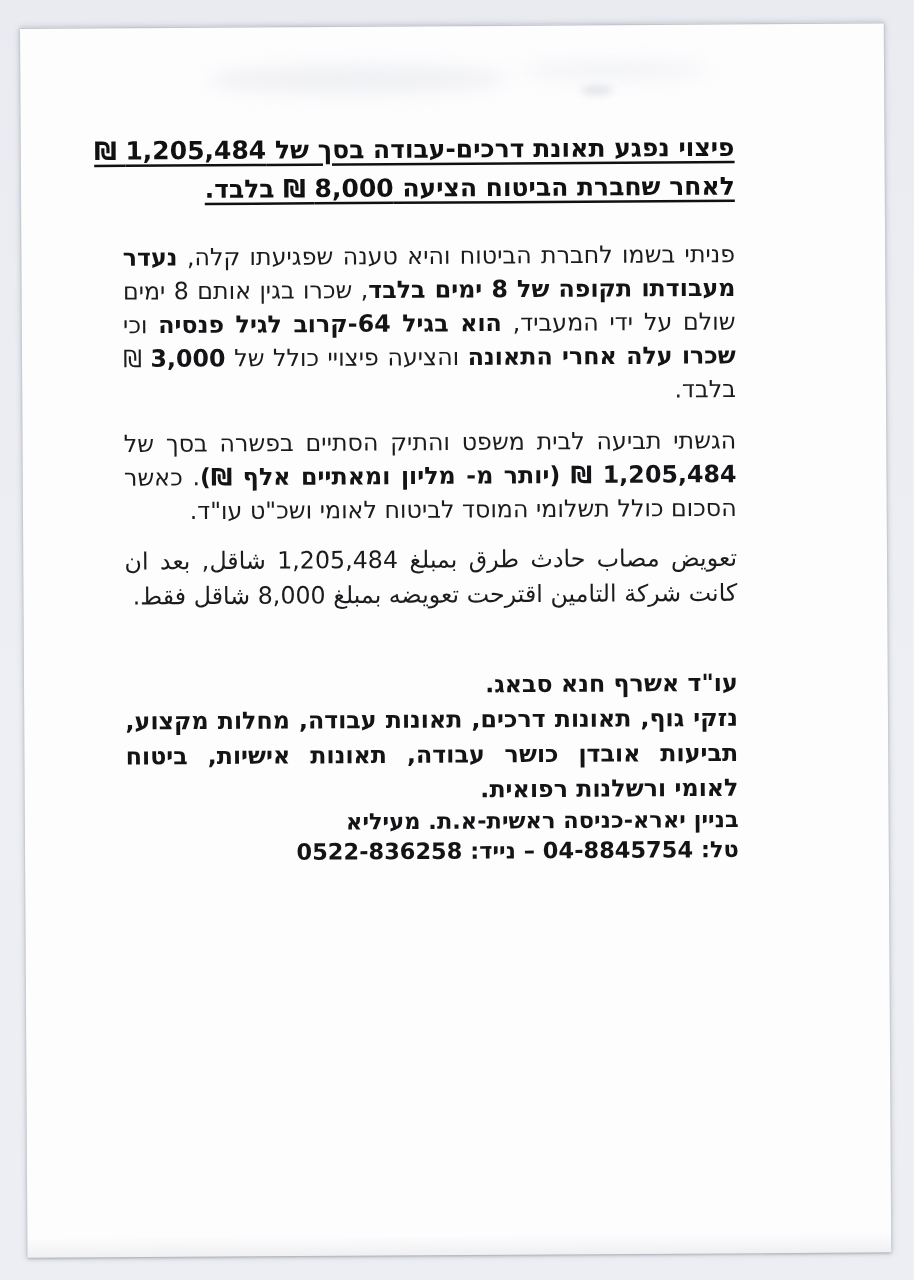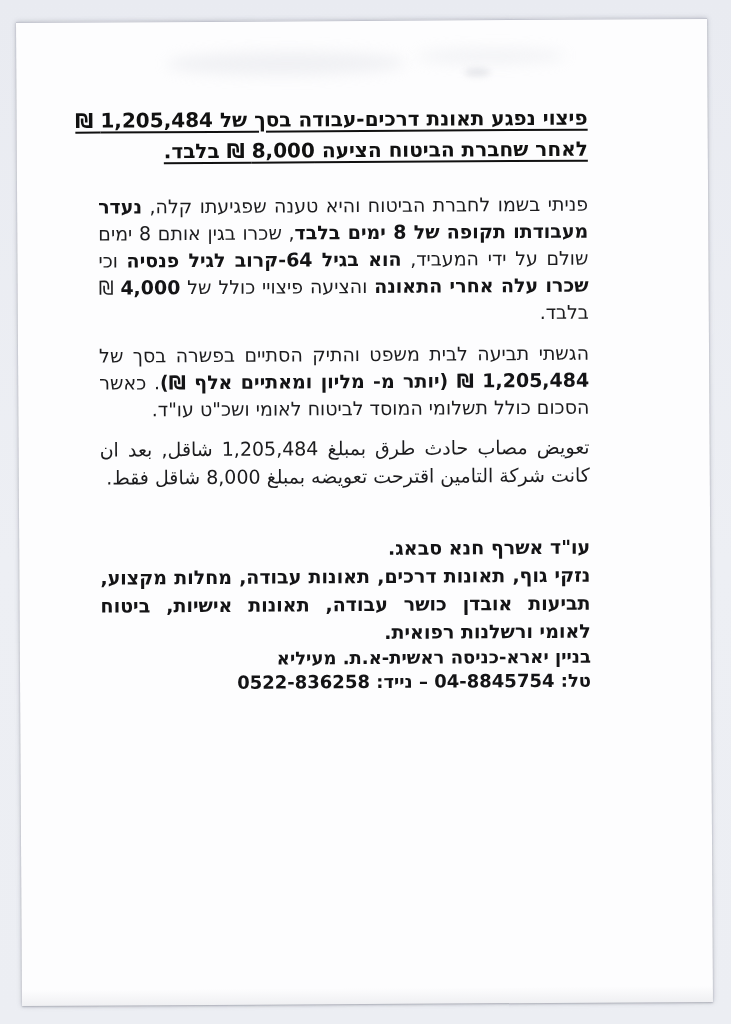--- a/index.html
+++ b/index.html
@@ -56,21 +56,21 @@
     <div class="smudge s2"></div>
     <div class="smudge s3"></div>
 
     <div class="content">
 
       <h1 class="headline">
         <span class="hl">פיצוי נפגע תאונת דרכים-עבודה בסך של 1,205,484 ₪</span>
         <span class="hl">לאחר שחברת הביטוח הציעה 8,000 ₪ בלבד.</span>
       </h1>
 
-      <p class="para p1" lang="he"><span>פניתי בשמו לחברת הביטוח והיא טענה שפגיעתו קלה, </span><b>נעדר מעבודתו תקופה של 8 ימים בלבד</b><span>, שכרו בגין אותם 8 ימים שולם על ידי המעביד, </span><b>הוא בגיל 64-קרוב לגיל פנסיה</b><span> וכי </span><b>שכרו עלה אחרי התאונה</b><span> והציעה פיצויי כולל של </span><b>4,000</b><span> ₪ בלבד.</span></p>
+      <p class="para p1" lang="he"><span>פניתי בשמו לחברת הביטוח והיא טענה שפגיעתו קלה, </span><b>נעדר מעבודתו תקופה של 8 ימים בלבד</b><span>, שכרו בגין אותם 8 ימים שולם על ידי המעביד, </span><b>הוא בגיל 64-קרוב לגיל פנסיה</b><span> וכי </span><b>שכרו עלה אחרי התאונה</b><span> והציעה פיצויי כולל של </span><b>3,000</b><span> ₪ בלבד.</span></p>
 
       <p class="para p2" lang="he"><span>הגשתי תביעה לבית משפט והתיק הסתיים בפשרה בסך של </span><b>1,205,484 ₪ (יותר מ- מליון ומאתיים אלף ₪)</b><span>. כאשר הסכום כולל תשלומי המוסד לביטוח לאומי ושכ"ט עו"ד.</span></p>
 
       <p class="para arabic" lang="ar">تعويض مصاب حادث طرق بمبلغ 1,205,484 شاقل, بعد ان كانت شركة التامين اقترحت تعويضه بمبلغ 8,000 شاقل فقط.</p>
 
       <div class="sig">
         <p class="sig-name">עו"ד אשרף חנא סבאג.</p>
         <p class="sig-areas">נזקי גוף, תאונות דרכים, תאונות עבודה, מחלות מקצוע, תביעות אובדן כושר עבודה, תאונות אישיות, ביטוח לאומי ורשלנות רפואית.</p>
         <p class="addr">בניין יארא-כניסה ראשית-א.ת. מעיליא</p>
         <p class="addr">טל: 04-8845754 – נייד: 0522-836258</p>

